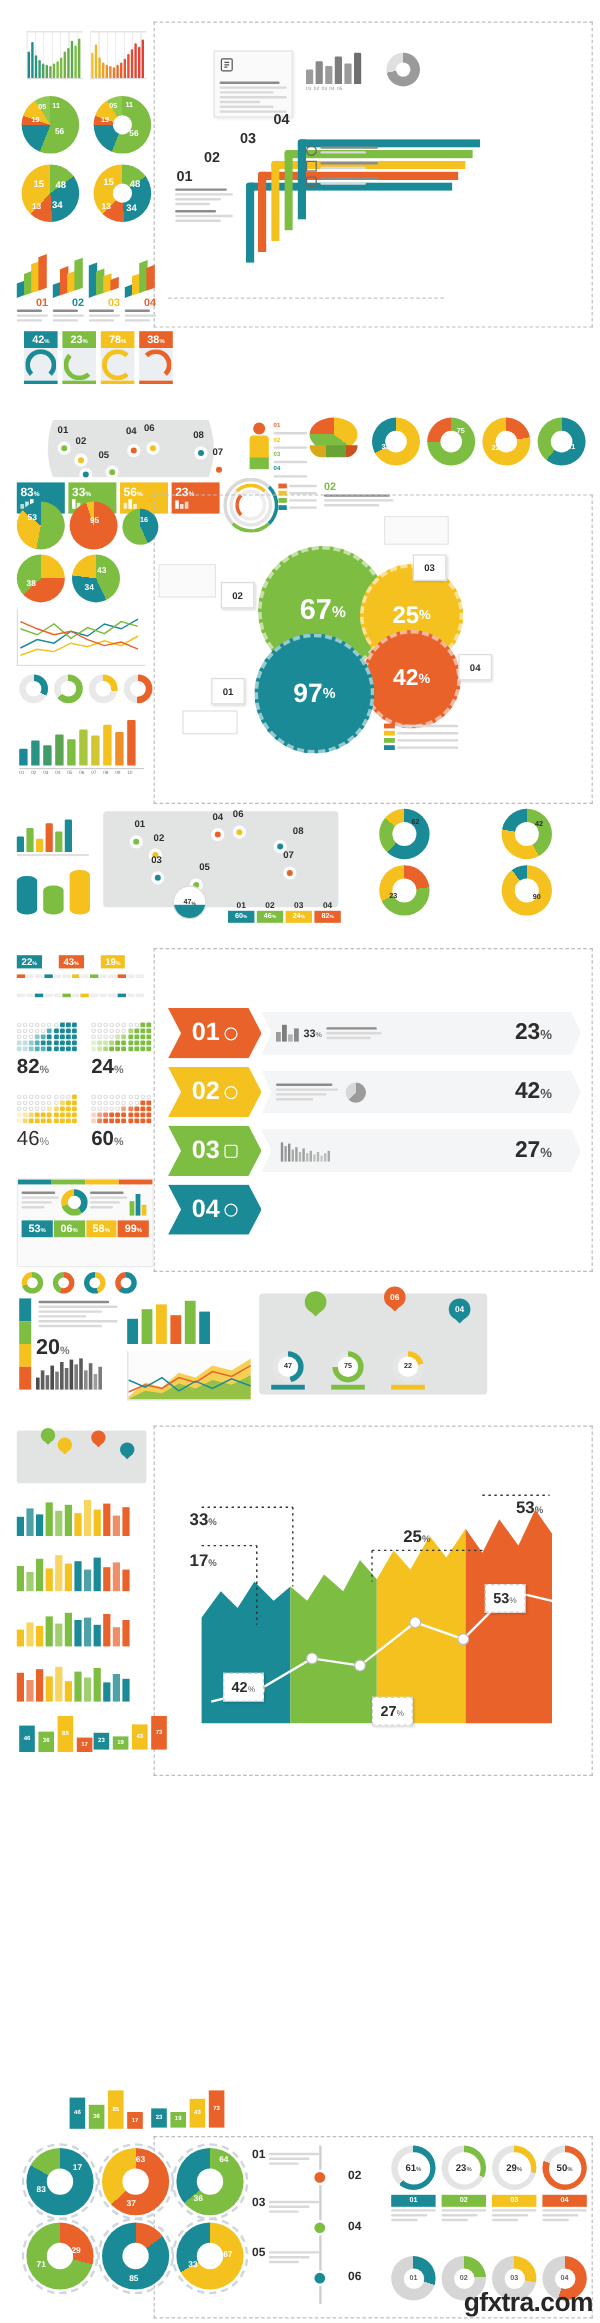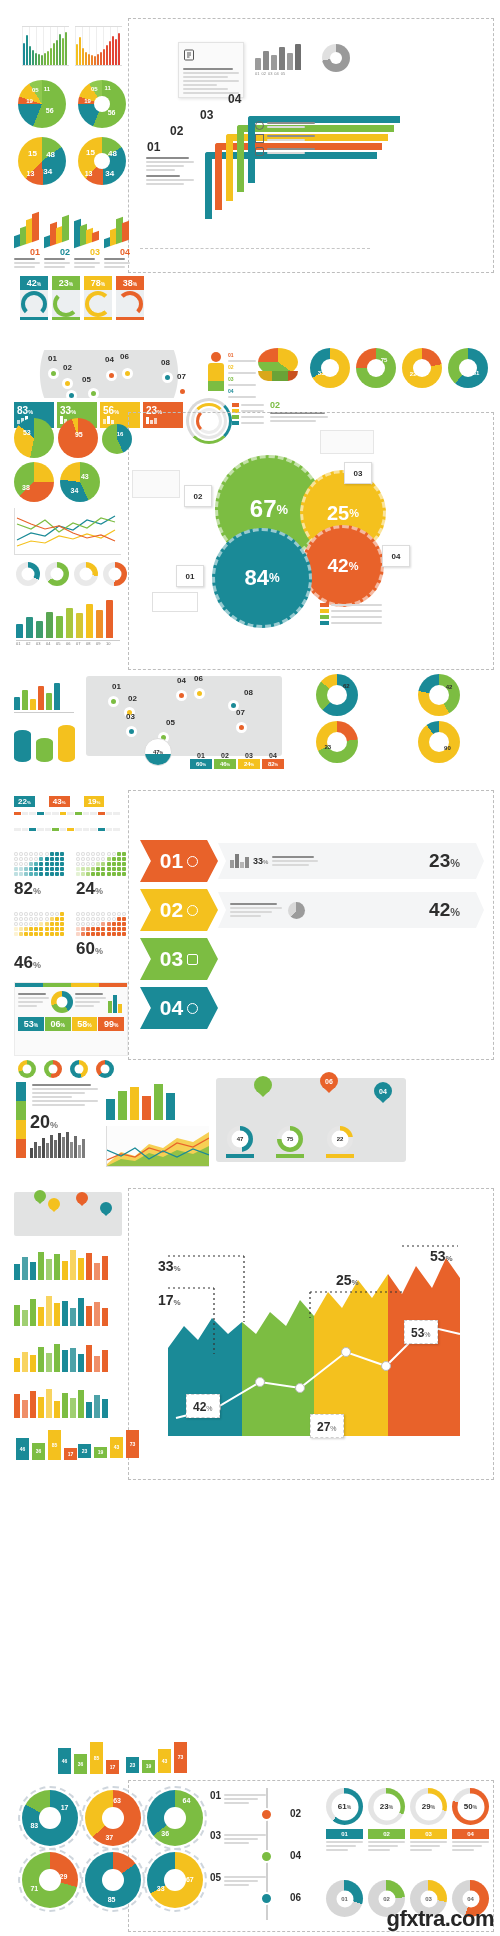--- a/index.html
+++ b/index.html
@@ -525,21 +525,21 @@
   <div style="position:absolute;left:302px;top:525px;width:82px;height:82px;border-radius:50%;background:#e8622a;
               border:3px dashed rgba(255,255,255,.55);box-sizing:border-box;">
     <div class="center" style="width:100%;height:100%;color:#fff;font-size:19px;font-weight:bold;">
       <span>42</span>
         <span style="font-size:11px">%</span>
     </div>
   </div>
   <div style="position:absolute;left:212px;top:528px;width:100px;height:100px;border-radius:50%;background:#1a8a97;
               border:3px dashed rgba(255,255,255,.55);box-sizing:border-box;">
     <div class="center" style="width:100%;height:100%;color:#fff;font-size:22px;font-weight:bold;">
-      <span>84</span>
+      <span>97</span>
         <span style="font-size:12px">%</span>
     </div>
   </div>
 
   <div style="position:absolute;left:184px;top:485px;width:26px;height:20px;background:#fff;border:1px solid #dcdcdc;box-shadow:1px 1px 2px rgba(0,0,0,.15);" class="center">
     <span class="num-dark" style="font-size:8px">02</span>
   </div>
   <div style="position:absolute;left:344px;top:462px;width:26px;height:20px;background:#fff;border:1px solid #dcdcdc;box-shadow:1px 1px 2px rgba(0,0,0,.15);" class="center">
     <span class="num-dark" style="font-size:8px">03</span>
   </div>
@@ -859,21 +859,21 @@
         <i style="background:#f8d76a"></i>
         <i style="background:#f4c11e"></i>
         <i style="background:#f4c11e"></i>
         <i style="background:#f4c11e"></i>
         <i style="background:#f4c11e"></i>
         <i style="background:#f4c11e"></i>
         <i style="background:#f4c11e"></i>
         <i style="background:#f4c11e"></i>
         <i style="background:#f4c11e"></i>
     </div>
-    <div style="margin-top:17px;font-size:17px;font-weight:bold;color:#2d2d2d">
+    <div style="margin-top:3px;font-size:17px;font-weight:normal;color:#2d2d2d">
       <span>46</span><span style="font-size:9px;color:#777">%</span>
     </div>
   </div>
   <div style="position:absolute;left:76px;top:912px;">
     <div class="matrix" style="width:50px">
       <i class="off"></i>
         <i class="off"></i>
         <i class="off"></i>
         <i class="off"></i>
         <i class="off"></i>
@@ -1026,20 +1026,41 @@
         </div>
         <div style="font-size:19px;font-weight:bold;color:#2d2d2d;padding-right:24px;">
           <span>42</span><span style="font-size:11px;color:#555">%</span>
         </div>
       </div>
     </div>
     <div class="arrow" style="margin-bottom:7px;">
       <div class="tag" style="background:#7cbd42;">
         <span>03</span>
         <span style="width:9px;height:9px;border:1.5px solid #fff;border-radius:2px;margin-left:4px;display:inline-block"></span>
+      </div>
+      <div class="plate">
+        <div style="display:flex;align-items:flex-end;gap:1px;padding-left:16px;flex:1;height:17px">
+          <i style="width:2px;height:16px;background:#8f8f8f"></i>
+            <i style="width:2px;height:13px;background:#9f9f9f"></i>
+            <i style="width:2px;height:15px;background:#8f8f8f"></i>
+            <i style="width:2px;height:10px;background:#aaa"></i>
+            <i style="width:2px;height:12px;background:#9f9f9f"></i>
+            <i style="width:2px;height:8px;background:#b5b5b5"></i>
+            <i style="width:2px;height:11px;background:#9f9f9f"></i>
+            <i style="width:2px;height:7px;background:#bbb"></i>
+            <i style="width:2px;height:9px;background:#aaa"></i>
+            <i style="width:2px;height:6px;background:#c2c2c2"></i>
+            <i style="width:2px;height:8px;background:#b5b5b5"></i>
+            <i style="width:2px;height:5px;background:#c8c8c8"></i>
+            <i style="width:2px;height:7px;background:#bbb"></i>
+            <i style="width:2px;height:9px;background:#aaa"></i>
+        </div>
+        <div style="font-size:19px;font-weight:bold;color:#2d2d2d;padding-right:24px;">
+          <span>27</span><span style="font-size:11px;color:#555">%</span>
+        </div>
       </div>
     </div>
     <div class="arrow">
       <div class="tag" style="background:#1a8a97;">
         <span>04</span>
         <span style="width:9px;height:9px;border:1.5px solid #fff;border-radius:50%;margin-left:4px;display:inline-block"></span>
       </div>
     </div>
   </div>
 

